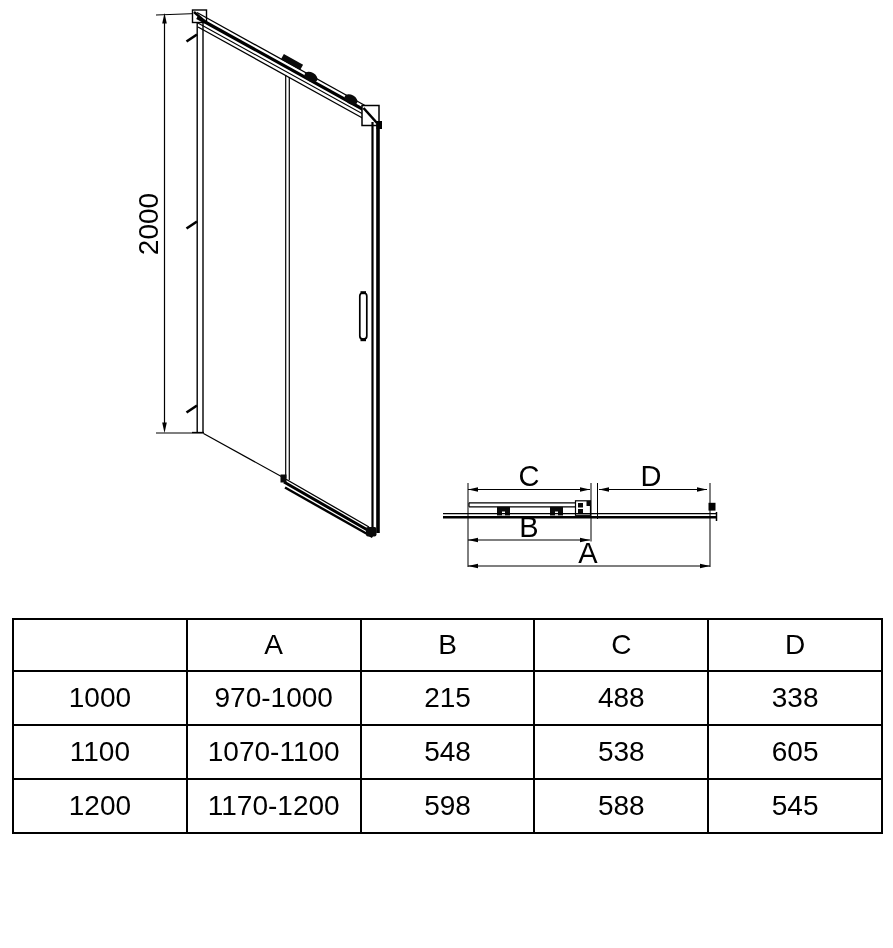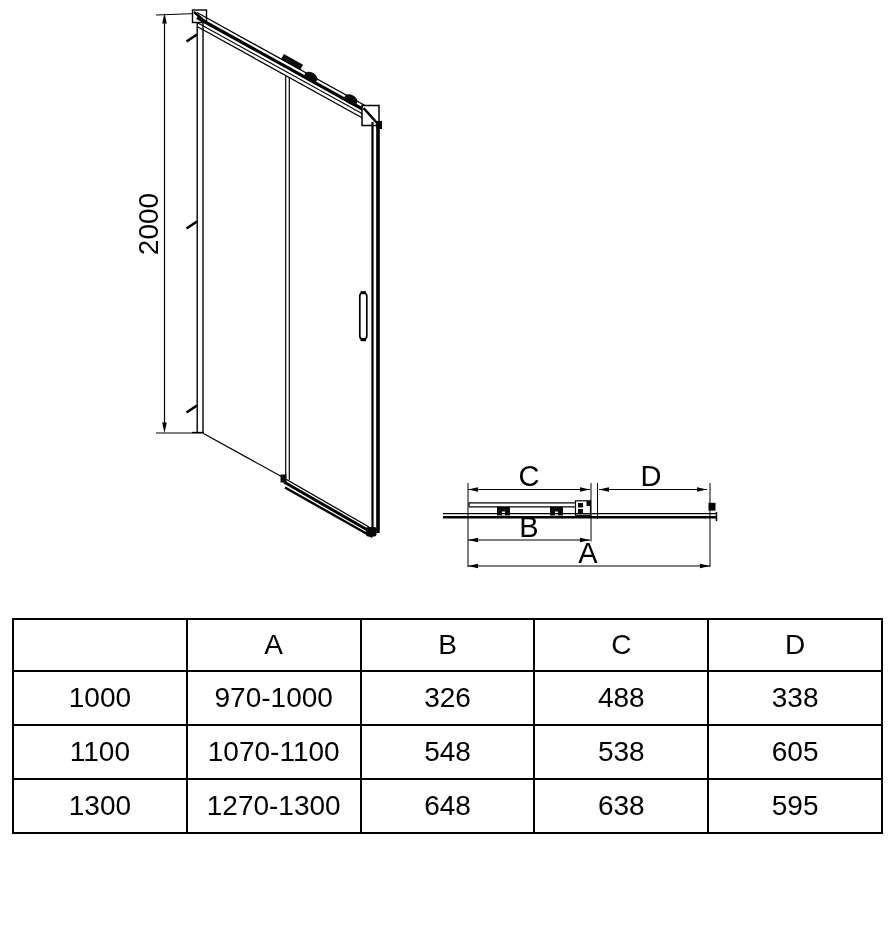--- a/index.html
+++ b/index.html
@@ -154,34 +154,34 @@
         <th>A</th>
         <th>B</th>
         <th>C</th>
         <th>D</th>
       </tr>
     </thead>
     <tbody>
       <tr>
         <td>1000</td>
         <td>970-1000</td>
-        <td>326</td>
+        <td>215</td>
         <td>488</td>
         <td>338</td>
       </tr>
       <tr>
         <td>1100</td>
         <td>1070-1100</td>
         <td>548</td>
         <td>538</td>
         <td>605</td>
       </tr>
       <tr>
-        <td>1300</td>
-        <td>1270-1300</td>
-        <td>648</td>
-        <td>638</td>
-        <td>595</td>
+        <td>1200</td>
+        <td>1170-1200</td>
+        <td>598</td>
+        <td>588</td>
+        <td>545</td>
       </tr>
     </tbody>
   </table>
 
 </div>
 
 </body></html>

